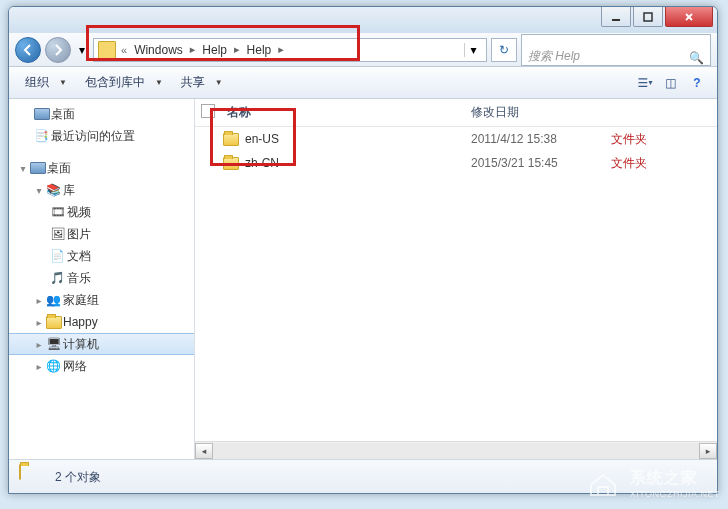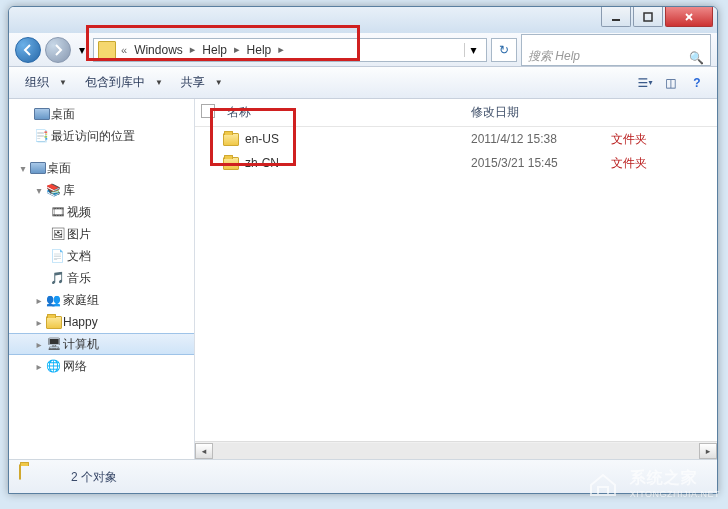--- a/index.html
+++ b/index.html
@@ -43,36 +43,36 @@
 .indent2 { padding-left: 40px; }
 .tree-spacer { height: 10px; }
 
 .icon-folder { width: 16px; height: 13px; background: linear-gradient(#fce89a, #f0c848); border: 1px solid #d0a830; border-radius: 1px; position: relative; }
 .icon-folder::before { content: ""; position: absolute; top: -3px; left: 0; width: 7px; height: 3px; background: #f0c848; border: 1px solid #d0a830; border-bottom: none; border-radius: 1px 1px 0 0; }
 .icon-monitor { width: 16px; height: 12px; border: 1px solid #5878a0; background: linear-gradient(#a8c8e8,#6898c8); border-radius: 1px; }
 
 .content { flex: 1; background: #fff; display: flex; flex-direction: column; }
 .columns { height: 28px; display: flex; align-items: center; border-bottom: 1px solid #e6e6e6; color: #40506a; padding-left: 6px; }
 .col-chk { width: 22px; }
-.col-name { width: 248px; padding-left: 4px; }
+.col-name { width: 248px; padding-left: 4px; font-weight: bold; }
 .col-date { width: 140px; }
 .col-type { flex: 1; }
 .filelist { flex: 1; position: relative; }
 .file-row { height: 24px; display: flex; align-items: center; padding-left: 6px; gap: 0; color: #333; cursor: pointer; }
 .file-row .col-chk { width: 22px; }
 .file-row .fic { width: 22px; display: flex; }
 .file-row .fname { width: 226px; }
 .file-row .fdate { width: 140px; color: #666; }
 .file-row .ftype { color: #b91c1c; }
 
 .hscroll { height: 18px; background: #f0f0f0; border-top: 1px solid #ddd; display: flex; align-items: center; }
 .hscroll .sb-btn { width: 18px; height: 16px; background: linear-gradient(#fff,#e0e0e0); border: 1px solid #bbb; display: flex; align-items: center; justify-content: center; font-size: 9px; color: #555; cursor: pointer; }
 .hscroll .sb-track { flex: 1; height: 16px; background: #eaeaea; }
 
-.status { height: 36px; background: linear-gradient(#f6f9fc,#e8eef6); border-top: 1px solid #d0d8e0; display: flex; align-items: center; padding: 0 10px; gap: 22px; color: #3a4a6a; }
+.status { height: 36px; background: linear-gradient(#f6f9fc,#e8eef6); border-top: 1px solid #d0d8e0; display: flex; align-items: center; padding: 0 10px; gap: 6px; color: #3a4a6a; }
 .status .sficon { width: 30px; height: 26px; }
 
 .highlight-box { position: absolute; border: 3px solid #d02020; pointer-events: none; }
 .hb1 { left: 86px; top: 25px; width: 274px; height: 36px; }
 .hb2 { left: 210px; top: 108px; width: 86px; height: 58px; }
 
 .watermark { position: absolute; right: 8px; bottom: 10px; color: rgba(255,255,255,0.65); font-size: 14px; display: flex; align-items: center; gap: 12px; pointer-events: none; }
 .watermark .wm-logo { width: 30px; height: 26px; }
 .watermark .wm-t1 { font-size: 16px; font-weight: bold; letter-spacing: 1px; }
 .watermark .wm-t2 { font-size: 9px; letter-spacing: 0.5px; }

